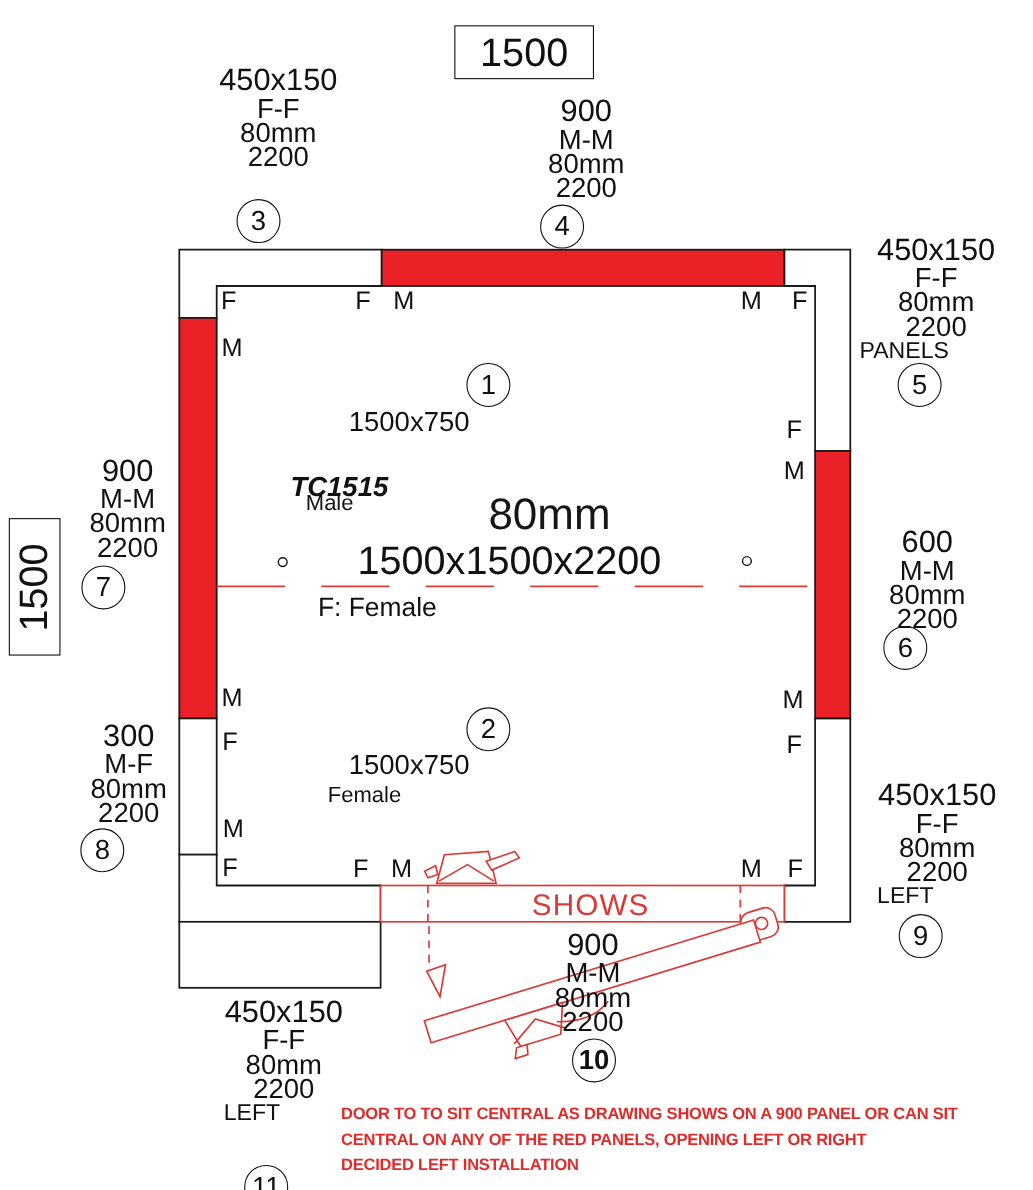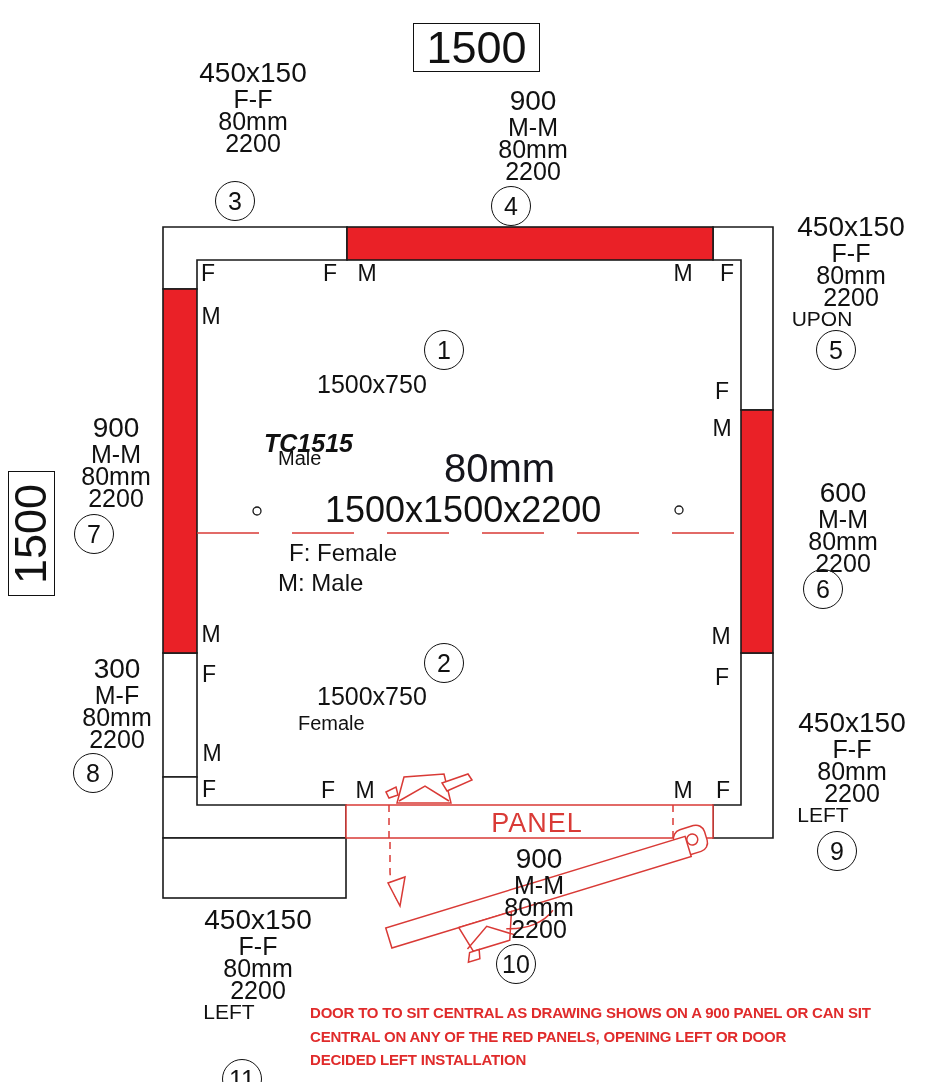--- a/index.html
+++ b/index.html
@@ -9,21 +9,21 @@
   }
   svg{position:absolute;left:0;top:0;}
   .blk{stroke:#1a1a1a;stroke-width:1.6;fill:#fff;}
   .red-panel{stroke:#1a1a1a;stroke-width:1.6;fill:var(--panel-red,#ea2127);}
   .redline{stroke:var(--line-red,#d93a36);stroke-width:1.5;fill:none;}
   .redfill{stroke:var(--line-red,#d93a36);stroke-width:1.5;fill:#fff;}
   .dash{stroke-dasharray:7 6;}
 
   .dimbox{
     position:absolute;border:1.6px solid #111;display:flex;align-items:center;justify-content:center;
-    font-size:45px;background:#fff;
+    font-size:36px;background:#fff;
   }
   .dimbox.vert span{transform:rotate(-90deg);white-space:nowrap;}
 
   .anno{position:absolute;width:140px;text-align:center;line-height:22px;}
   .anno .size{font-size:28px;line-height:30px;}
   .anno .sub{font-size:25px;}
   .anno .anno-note{font-size:21px;transform:translateX(-29px);}
 
   .circ{
     position:absolute;width:38px;height:38px;border:1.4px solid #111;border-radius:50%;
@@ -121,21 +121,21 @@
   </div>
   <div class="circ" style="left:491px;top:186px;">
     <span>4</span>
   </div>
 
   <div class="anno" style="left:781px;top:212px;">
     <div class="size">450x150</div>
     <div class="sub">F-F</div>
     <div class="sub">80mm</div>
     <div class="sub">2200</div>
-    <div class="anno-note">UPON</div>
+    <div class="anno-note">PANELS</div>
   </div>
   <div class="circ" style="left:816px;top:330px;">
     <span>5</span>
   </div>
 
   <div class="anno" style="left:773px;top:478px;">
     <div class="size">600</div>
     <div class="sub">M-M</div>
     <div class="sub">80mm</div>
     <div class="sub">2200</div>
@@ -174,21 +174,21 @@
   <div class="circ" style="left:817px;top:831px;">
     <span>9</span>
   </div>
 
   <div class="anno" style="left:469px;top:844px;">
     <div class="size">900</div>
     <div class="sub">M-M</div>
     <div class="sub">80mm</div>
     <div class="sub">2200</div>
   </div>
-  <div class="circ" style="left:496px;top:944px;">
+  <div class="circ" style="left:520px;top:944px;font-weight:bold;">
     <span>10</span>
   </div>
 
   <div class="anno" style="left:188px;top:905px;">
     <div class="size">450x150</div>
     <div class="sub">F-F</div>
     <div class="sub">80mm</div>
     <div class="sub">2200</div>
     <div class="anno-note">LEFT</div>
   </div>
@@ -199,29 +199,28 @@
   <div class="circ" style="left:424px;top:330px;">
     <span>1</span>
   </div>
   <div class="ctext t25" style="left:317px;top:369px;">1500x750</div>
   <div class="ctext t20" style="left:278px;top:398px;margin-top:48px;">Male</div>
 
   <div class="ctext t25 bold" style="left:264px;top:428px;font-style:italic;">TC1515</div>
   <div class="ctext t40" style="left:444px;top:445px;">80mm</div>
   <div class="ctext t36" style="left:325px;top:490px;">1500x1500x2200</div>
   <div class="ctext t24" style="left:289px;top:539px;">F: Female</div>
-  <div class="ctext t24" style="left:278px;top:569px;">M: Male</div>
 
   <div class="circ" style="left:424px;top:643px;">
     <span>2</span>
   </div>
   <div class="ctext t25" style="left:317px;top:681px;">1500x750</div>
   <div class="ctext t20" style="left:298px;top:711px;">Female</div>
 
-  <div class="door-label" style="left:437px;top:808px;">PANEL</div>
+  <div class="door-label" style="left:437px;top:808px;">SHOWS</div>
 
   <span class="jl" style="left:208px;top:273px;">F</span>
   <span class="jl" style="left:330px;top:273px;">F</span>
   <span class="jl" style="left:367px;top:273px;">M</span>
   <span class="jl" style="left:683px;top:273px;">M</span>
   <span class="jl" style="left:727px;top:273px;">F</span>
   <span class="jl" style="left:211px;top:316px;">M</span>
   <span class="jl" style="left:211px;top:634px;">M</span>
   <span class="jl" style="left:209px;top:674px;">F</span>
   <span class="jl" style="left:212px;top:753px;">M</span>
@@ -230,17 +229,17 @@
   <span class="jl" style="left:722px;top:428px;">M</span>
   <span class="jl" style="left:721px;top:636px;">M</span>
   <span class="jl" style="left:722px;top:677px;">F</span>
   <span class="jl" style="left:328px;top:790px;">F</span>
   <span class="jl" style="left:365px;top:790px;">M</span>
   <span class="jl" style="left:683px;top:790px;">M</span>
   <span class="jl" style="left:723px;top:790px;">F</span>
 
   <div class="note">
     <div>DOOR TO TO SIT CENTRAL AS DRAWING SHOWS ON A 900 PANEL OR CAN SIT</div>
-    <div>CENTRAL ON ANY OF THE RED PANELS, OPENING LEFT OR DOOR</div>
+    <div>CENTRAL ON ANY OF THE RED PANELS, OPENING LEFT OR RIGHT</div>
     <div>DECIDED LEFT INSTALLATION</div>
   </div>
 
 </div>
 
 </body></html>

